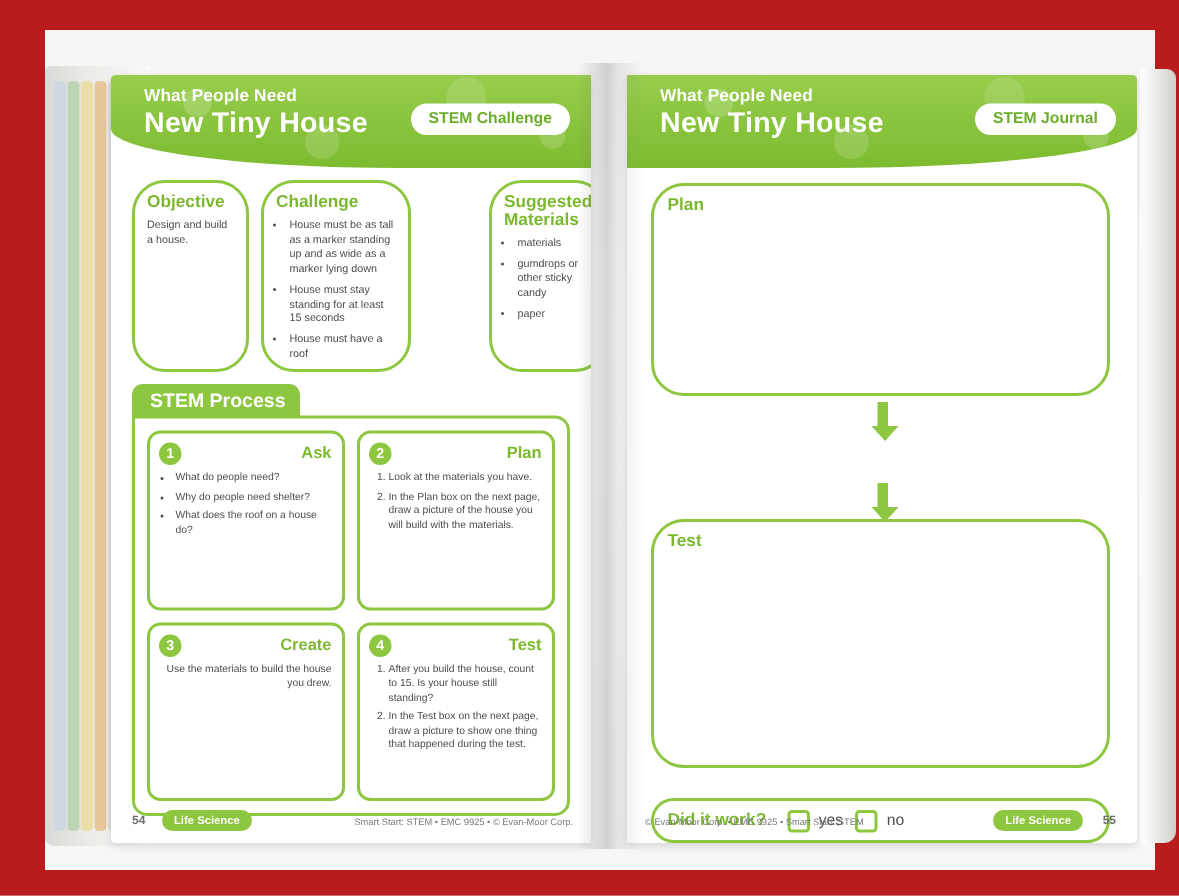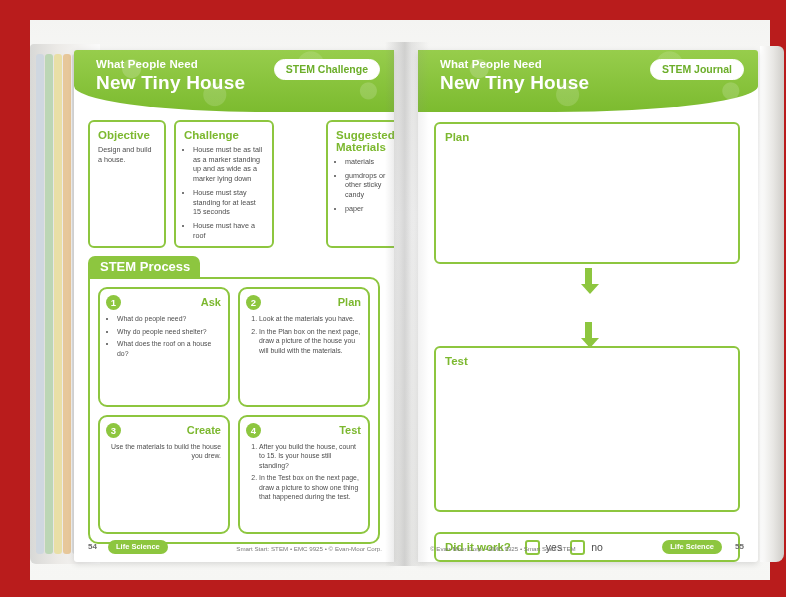--- a/index.html
+++ b/index.html
@@ -69,27 +69,27 @@
 
   .hdr .eyebrow {
     position:absolute; left:22px; top:8px; color:#ffffff;
     font-size:11.5px; font-weight:bold; letter-spacing:0.1px;
   }
   .hdr .title {
     position:absolute; left:22px; top:22px; color:#ffffff;
     font-size:19px; font-weight:bold; letter-spacing:0.2px;
   }
   .hdr .tag {
-    position:absolute; right:14px; top:9px;
+    position:absolute; right:14px; top:19px;
     background:#ffffff; color:#6cae2a; font-size:10.5px; font-weight:bold;
     padding:3px 11px 4px; border-radius:11px; border:1px solid #ffffff;
   }
 
   
-  .rbox { border:2px solid #8dc63f; border-radius:6px; background:#ffffff; }
+  .rbox { border:2px solid #8dc63f; border-radius:22px; background:#ffffff; }
   .rbox h4 { margin:0 0 4px 0; color:#7cb82f; font-size:11.5px; font-weight:bold; }
 
   
   .l-top { position:absolute; left:14px; top:70px; width:292px; height:128px; display:flex; gap:8px; }
   .l-top > div { flex:1; padding:7px 8px 6px; }
   .l-top .c1 { flex: 0 0 78px; }
   .l-top .c2 { flex: 0 0 100px; }
   .l-top .c3 { flex: 1 1 auto; margin-left: 44px; }
   .l-top p { margin:0; font-size:7.2px; color:#4d4d4d; line-height:1.35; }
   .l-top ul { margin:0; padding-left:9px; }

